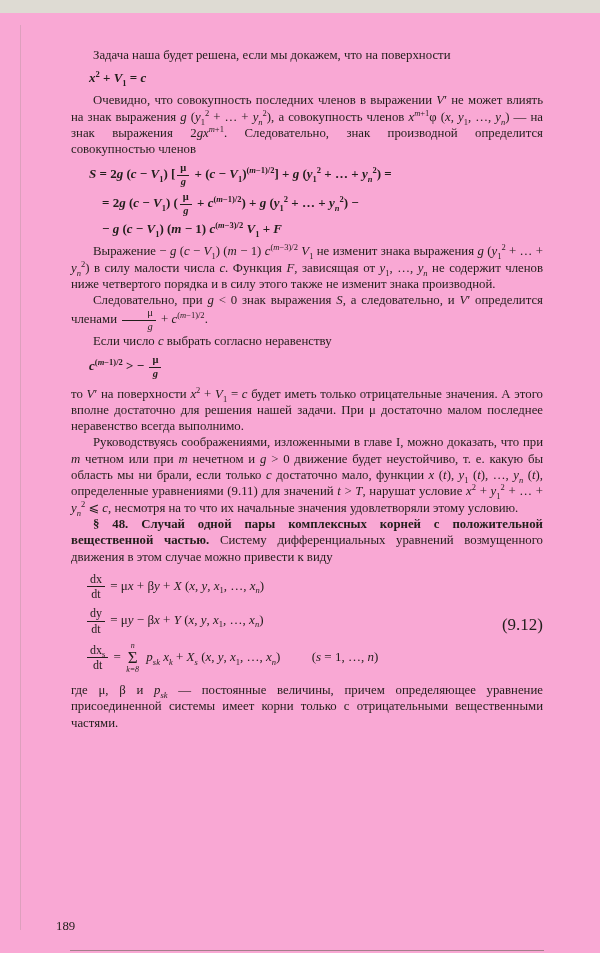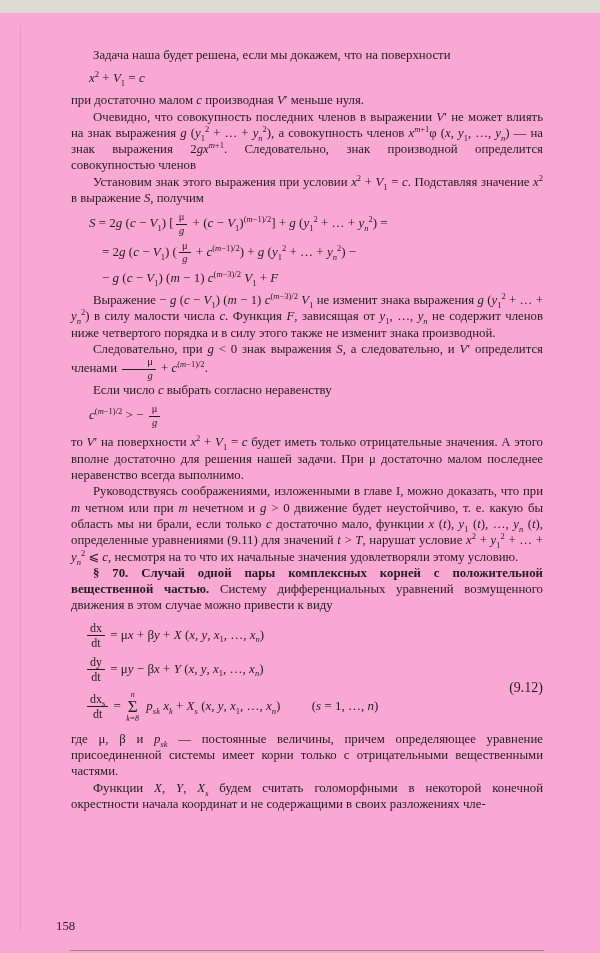--- a/index.html
+++ b/index.html
@@ -8,82 +8,79 @@
     position:relative; width:600px; height:953px; margin:13px auto;
     background:#f9a8d4; color:#211e1b; overflow:hidden;
   }
   .content { position:absolute; top:34px; left:71px; width:472px; }
   p { font-size:12.8px; line-height:16.3px; text-align:justify; }
   p.indent { text-indent:22px; }
   b { font-weight:bold; }
   i { font-style:italic; }
   sup { font-size:8.5px; line-height:0; }
   sub { font-size:8.5px; line-height:0; }
-  .formula { margin:6px 0 6px 18px; font-size:13px; line-height:17px; }
+  .formula { margin:6px 0 6px 18px; font-size:13px; line-height:17px;font-weight:bold; }
   .fblock .fline { margin:4px 0; white-space:nowrap; }
   .fline.fcont { padding-left:13px; }
   
   .frac { display:inline-block; vertical-align:middle; text-align:center; line-height:1.02; margin:0 2px; }
   .frac .fn { display:block; padding:0 3px 1px; border-bottom:1px solid currentColor; font-size:10.5px; }
   .frac .fd { display:block; padding:1px 3px 0; font-size:10.5px; }
   .dfr .fn, .dfr .fd { font-size:12px; }
   
   .sum { display:inline-flex; flex-direction:column; align-items:center; vertical-align:middle; line-height:1; margin:0 4px 0 2px; }
   .sum .st, .sum .sb { font-size:8px; font-style:italic; line-height:1; }
   .sum .ss { font-size:17px; line-height:0.95; }
   
   .eqsys { position:relative; margin:8px 0 8px 14px; font-size:13px; }
   .eqline { margin:7px 0; white-space:nowrap; }
   .eqnote { margin-left:28px; }
-  .eqlabel { position:absolute; right:0; top:58px; font-size:14px; }
+  .eqlabel { position:absolute; right:0; top:42px; font-size:17px; }
   .page-number { position:absolute; left:56px; bottom:32px; font-size:12.8px; }
   
   .artifact-left { position:absolute; left:20px; top:12px; height:905px; width:1px; background:#8a8478; opacity:0.25; }
   .artifact-bottom { position:absolute; left:70px; width:474px; bottom:15px; height:1px; background:#6b655c; opacity:0.6; }
 </style>
 </head>
 <body>
 
 <div class="page">
   <div class="artifact-left"></div>
 
   <div class="content">
     <p class="indent">Задача наша будет решена, если мы докажем, что на поверхности</p>
     <div class="formula"><i>x</i><sup>2</sup> + <i>V</i><sub>1</sub> = <i>c</i></div>
-    <p>при достаточно малом <i>c</i> производная <i>V</i>′ меньше нуля.</p>
     <p class="indent">Очевидно, что совокупность последних членов в выражении <i>V</i>′ не может влиять на знак выражения <i>g</i> (<i>y</i><sub>1</sub><sup>2</sup> + … + <i>y</i><sub><i>n</i></sub><sup>2</sup>), а совокупность членов <i>x</i><sup><i>m</i>+1</sup>φ (<i>x</i>, <i>y</i><sub>1</sub>, …, <i>y</i><sub><i>n</i></sub>) — на знак выражения 2<i>gx</i><sup><i>m</i>+1</sup>. Следовательно, знак производной определится совокупностью членов</p>
-    <p class="indent">Установим знак этого выражения при условии <i>x</i><sup>2</sup> + <i>V</i><sub>1</sub> = <i>c</i>. Подставляя значение <i>x</i><sup>2</sup> в выражение <i>S</i>, получим</p>
 
     <div class="formula fblock">
       <div class="fline"><i>S</i> = 2<i>g</i> (<i>c</i> − <i>V</i><sub>1</sub>) [<span class="frac"><span class="fn">μ</span><span class="fd"><i>g</i></span></span> + (<i>c</i> − <i>V</i><sub>1</sub>)<sup>(<i>m</i>−1)/2</sup>] + <i>g</i> (<i>y</i><sub>1</sub><sup>2</sup> + … + <i>y</i><sub><i>n</i></sub><sup>2</sup>) =</div>
       <div class="fline fcont">= 2<i>g</i> (<i>c</i> − <i>V</i><sub>1</sub>) (<span class="frac"><span class="fn">μ</span><span class="fd"><i>g</i></span></span> + <i>c</i><sup>(<i>m</i>−1)/2</sup>) + <i>g</i> (<i>y</i><sub>1</sub><sup>2</sup> + … + <i>y</i><sub><i>n</i></sub><sup>2</sup>) −</div>
       <div class="fline fcont">− <i>g</i> (<i>c</i> − <i>V</i><sub>1</sub>) (<i>m</i> − 1) <i>c</i><sup>(<i>m</i>−3)/2</sup> <i>V</i><sub>1</sub> + <i>F</i></div>
     </div>
 
     <p class="indent">Выражение − <i>g</i> (<i>c</i> − <i>V</i><sub>1</sub>) (<i>m</i> − 1) <i>c</i><sup>(<i>m</i>−3)/2</sup> <i>V</i><sub>1</sub> не изменит знака выражения <i>g</i> (<i>y</i><sub>1</sub><sup>2</sup> + … + <i>y</i><sub><i>n</i></sub><sup>2</sup>) в силу малости числа <i>c</i>. Функция <i>F</i>, зависящая от <i>y</i><sub>1</sub>, …, <i>y</i><sub><i>n</i></sub> не содержит членов ниже четвертого порядка и в силу этого также не изменит знака производной.</p>
     <p class="indent">Следовательно, при <i>g</i> &lt; 0 знак выражения <i>S</i>, а следовательно, и <i>V</i>′ определится членами <span class="frac"><span class="fn">μ</span><span class="fd"><i>g</i></span></span> + <i>c</i><sup>(<i>m</i>−1)/2</sup>.</p>
     <p class="indent">Если число <i>c</i> выбрать согласно неравенству</p>
     <div class="formula"><i>c</i><sup>(<i>m</i>−1)/2</sup> &gt; − <span class="frac"><span class="fn">μ</span><span class="fd"><i>g</i></span></span></div>
     <p>то <i>V</i>′ на поверхности <i>x</i><sup>2</sup> + <i>V</i><sub>1</sub> = <i>c</i> будет иметь только отрицательные значения. А этого вполне достаточно для решения нашей задачи. При μ достаточно малом последнее неравенство всегда выполнимо.</p>
     <p class="indent">Руководствуясь соображениями, изложенными в главе I, можно доказать, что при <i>m</i> четном или при <i>m</i> нечетном и <i>g</i> &gt; 0 движение будет неустойчиво, т. е. какую бы область мы ни брали, если только <i>c</i> достаточно мало, функции <i>x</i> (<i>t</i>), <i>y</i><sub>1</sub> (<i>t</i>), …, <i>y</i><sub><i>n</i></sub> (<i>t</i>), определенные уравнениями (9.11) для значений <i>t</i> &gt; <i>T</i>, нарушат условие <i>x</i><sup>2</sup> + <i>y</i><sub>1</sub><sup>2</sup> + … + <i>y</i><sub><i>n</i></sub><sup>2</sup> ⩽ <i>c</i>, несмотря на то что их начальные значения удовлетворяли этому условию.</p>
-    <p class="indent"><b>§ 70. Случай одной пары комплексных корней с положительной вещественной частью.</b> Систему дифференциальных уравнений возмущенного движения в этом случае можно привести к виду</p>
+    <p class="indent"><b>§ 48. Случай одной пары комплексных корней с положительной вещественной частью.</b> Систему дифференциальных уравнений возмущенного движения в этом случае можно привести к виду</p>
 
     <div class="eqsys">
       <div class="eqline"><span class="frac dfr"><span class="fn">dx</span><span class="fd">dt</span></span> = μ<i>x</i> + β<i>y</i> + <i>X</i> (<i>x</i>, <i>y</i>, <i>x</i><sub>1</sub>, …, <i>x</i><sub><i>n</i></sub>)</div>
       <div class="eqline"><span class="frac dfr"><span class="fn">dy</span><span class="fd">dt</span></span> = μ<i>y</i> − β<i>x</i> + <i>Y</i> (<i>x</i>, <i>y</i>, <i>x</i><sub>1</sub>, …, <i>x</i><sub><i>n</i></sub>)</div>
       <div class="eqline">
         <span><span class="frac dfr"><span class="fn">dx<sub>s</sub></span><span class="fd">dt</span></span> = <span class="sum">
               <span class="st">n</span>
               <span class="ss">Σ</span>
               <span class="sb">k=8</span>
             </span> <i>p</i><sub><i>sk</i></sub> <i>x</i><sub><i>k</i></sub> + <i>X</i><sub><i>s</i></sub> (<i>x</i>, <i>y</i>, <i>x</i><sub>1</sub>, …, <i>x</i><sub><i>n</i></sub>)</span>
         <span class="eqnote">(<i>s</i> = 1, …, <i>n</i>)</span>
       </div>
       <div class="eqlabel">(9.12)</div>
     </div>
 
     <p>где μ, β и <i>p</i><sub><i>sk</i></sub> — постоянные величины, причем определяющее уравнение присоединенной системы имеет корни только с отрицательными вещественными частями.</p>
-    <p class="indent">Функции <i>X</i>, <i>Y</i>, <i>X</i><sub><i>s</i></sub> будем считать голоморфными в некоторой конечной окрестности начала координат и не содержащими в своих разложениях чле-</p>
   </div>
 
   <div class="artifact-bottom"></div>
-  <div class="page-number">158</div>
+  <div class="page-number">189</div>
 </div>
 
 </body></html>

